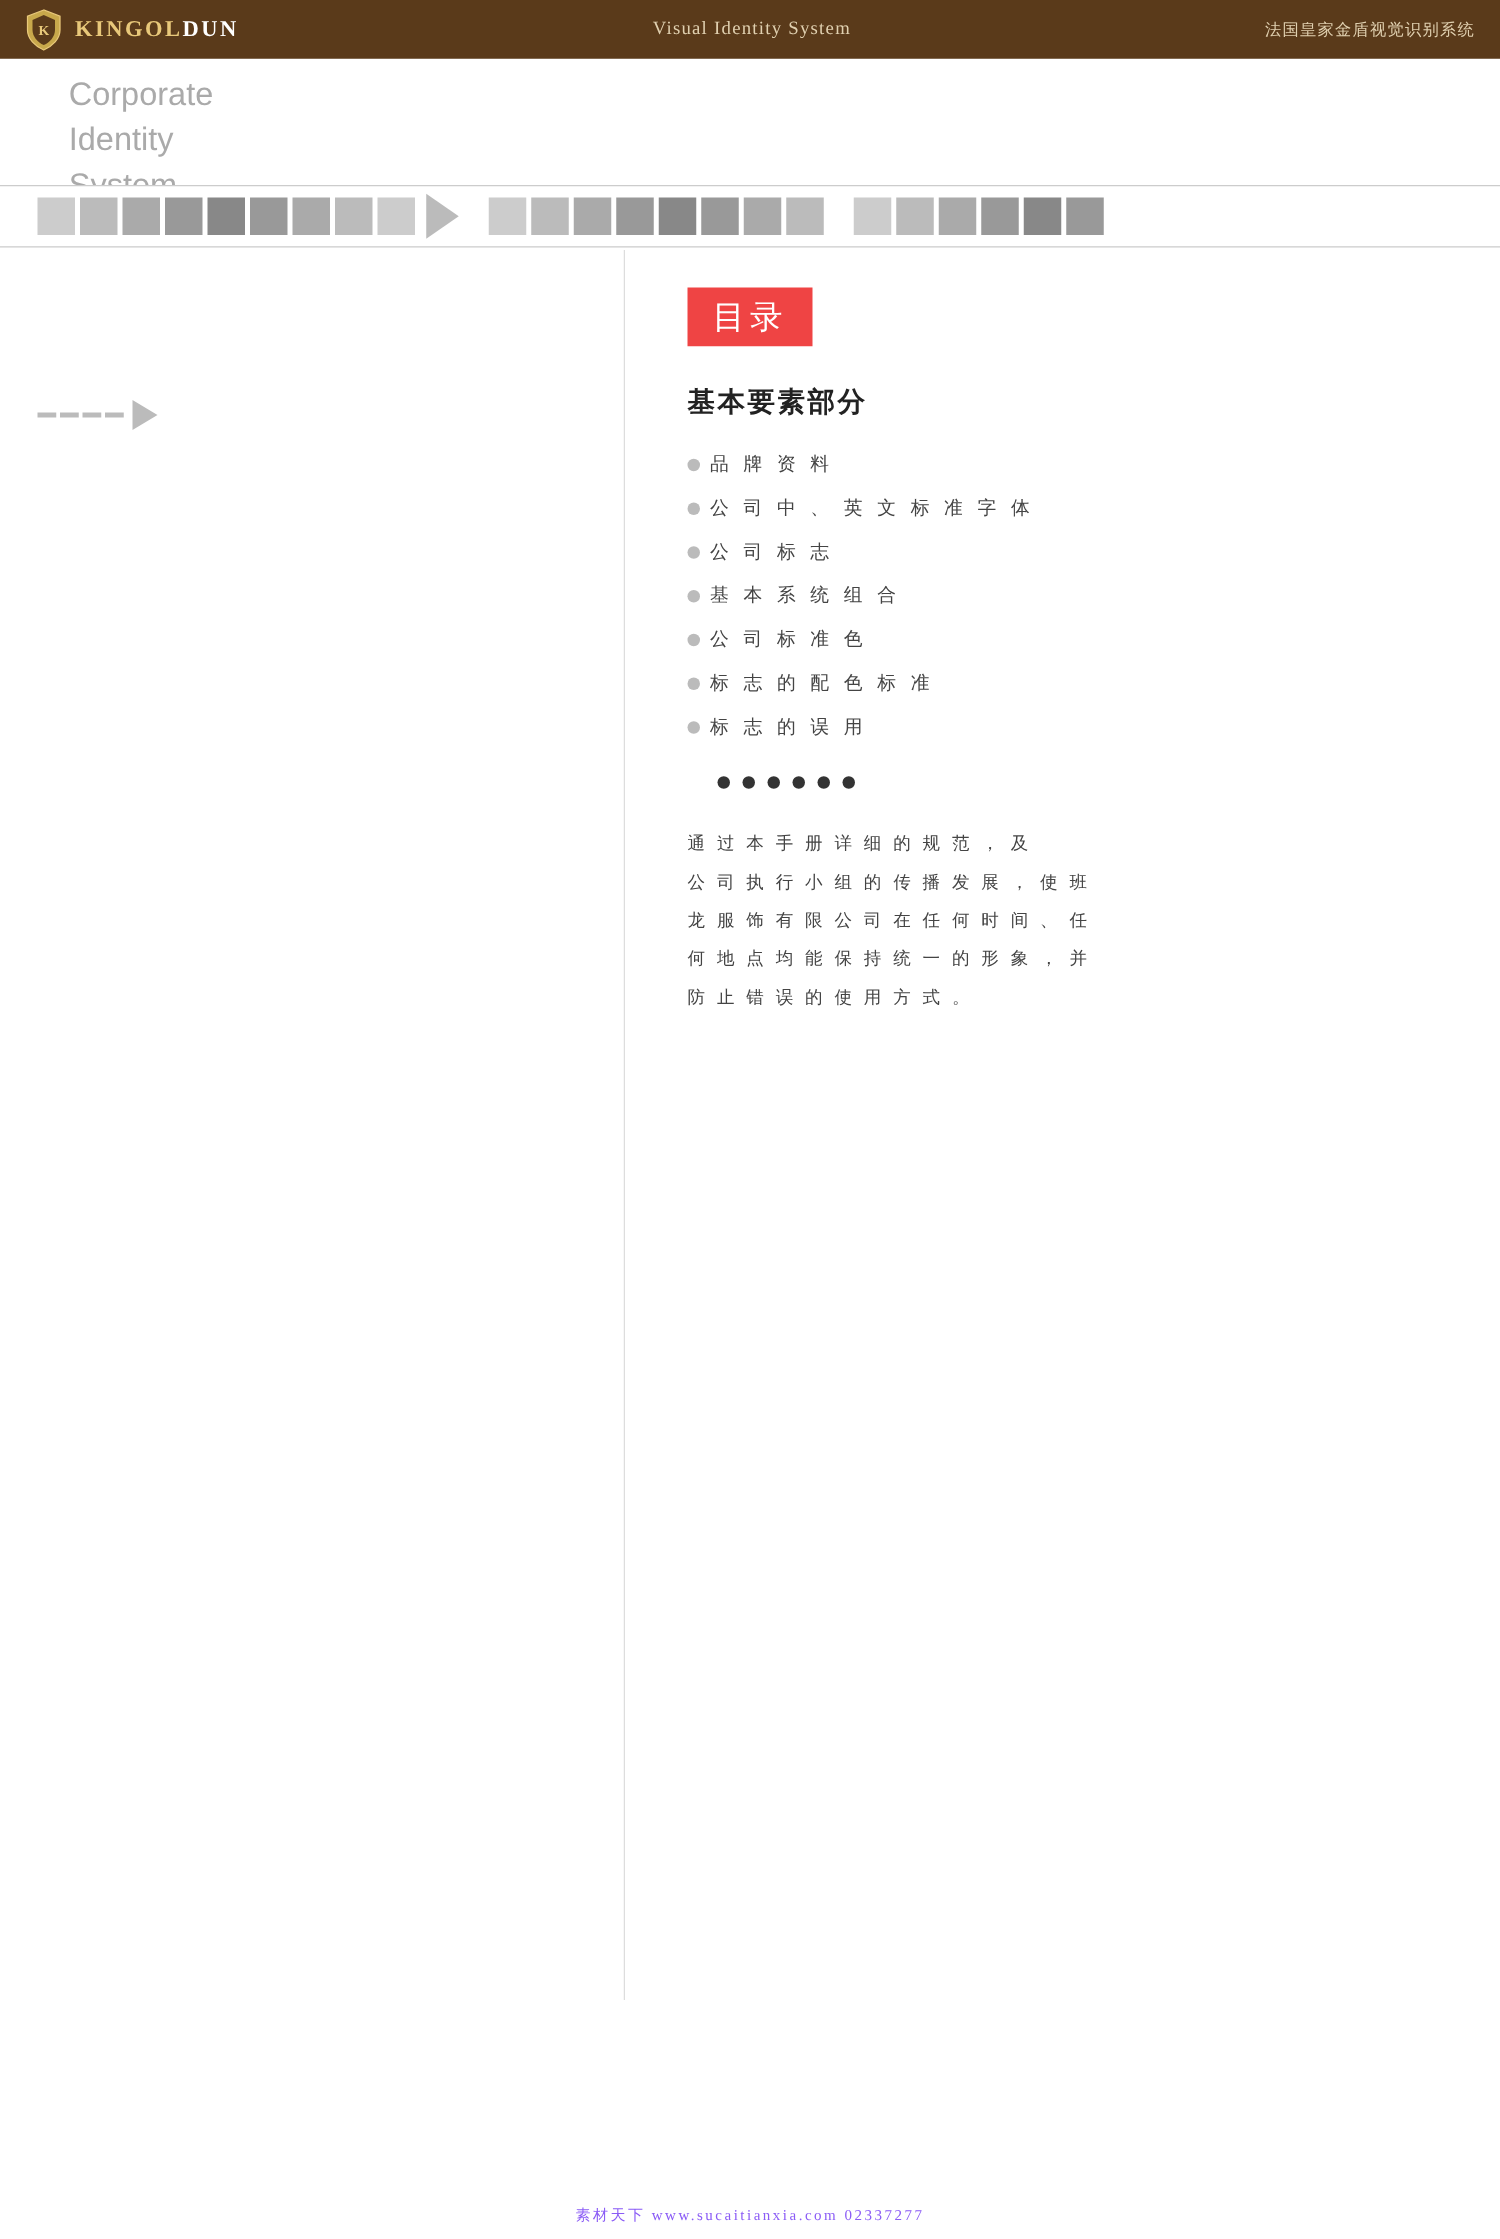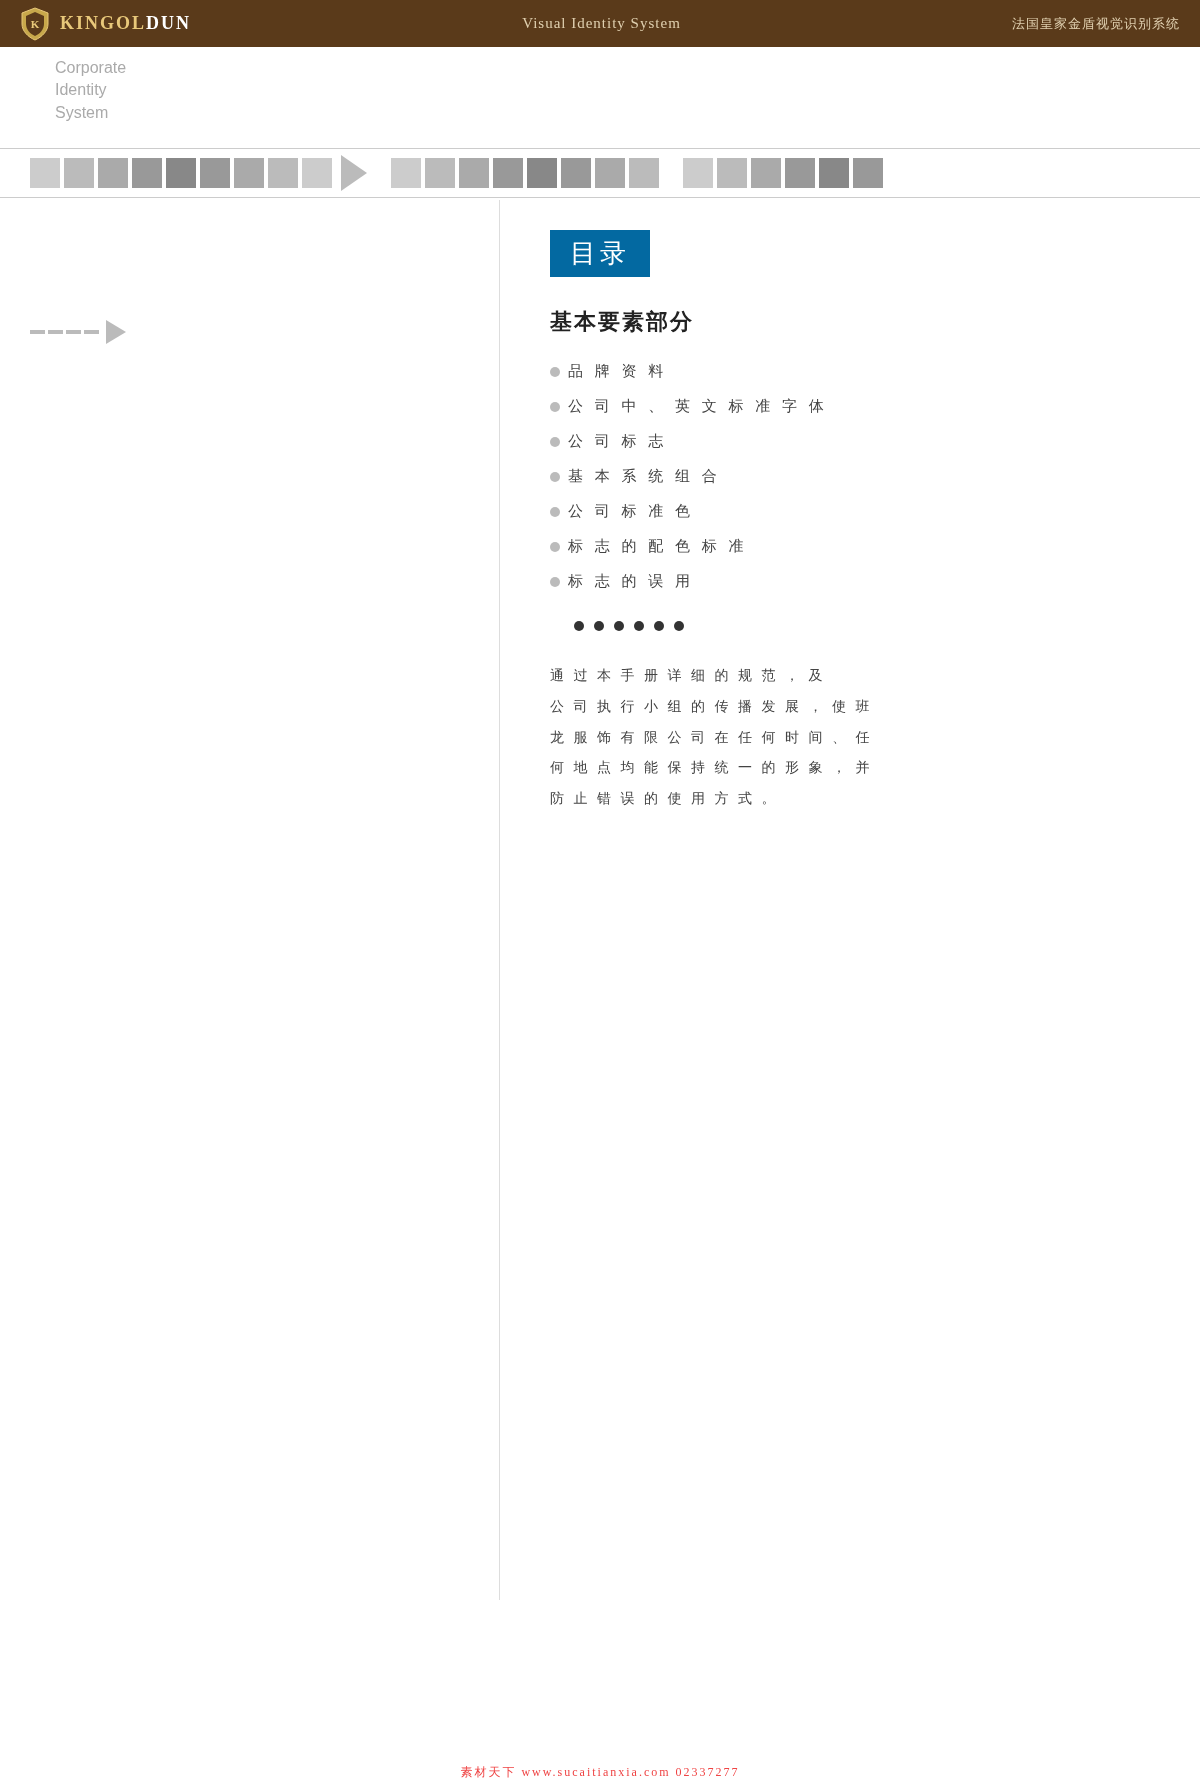--- a/index.html
+++ b/index.html
@@ -42,21 +42,21 @@
       font-family: Liberation Sans, sans-serif;
       letter-spacing: 1px;
     }
 
     
     .corporate-text {
       position: absolute;
       top: 57px;
       left: 55px;
       color: #aaa;
-      font-size: 16px;
+      font-size: 26px;
       font-family: "Arial", sans-serif;
       line-height: 1.4;
       font-weight: 300;
     }
 
     
     .main-content {
       position: absolute;
       top: 200px;
       left: 0;
@@ -97,21 +97,21 @@
 
     
     .right-panel {
       flex: 1;
       padding: 30px 50px;
     }
 
     
     .mu-lu-badge {
       display: inline-block;
-      background: #0369a1;
+      background: #ef4444;
       color: #fff;
       font-size: 26px;
       font-family: "SimHei", "黑体", sans-serif;
       padding: 6px 20px;
       margin-bottom: 30px;
       letter-spacing: 4px;
     }
 
     .section-title {
       font-size: 22px;
@@ -164,21 +164,21 @@
       max-width: 360px;
     }
 
     
     .watermark {
       position: absolute;
       bottom: 10px;
       left: 50%;
       transform: translateX(-50%);
       font-size: 12px;
-      color: #ef4444;
+      color: #8b5cf6;
       letter-spacing: 2px;
     }
   </style>
 </head>
 <body>
 
 <div class="header">
   <div class="header-logo">
 
     <svg class="logo-shield" viewBox="0 0 30 34" fill="none" xmlns="http://www.w3.org/2000/svg">

